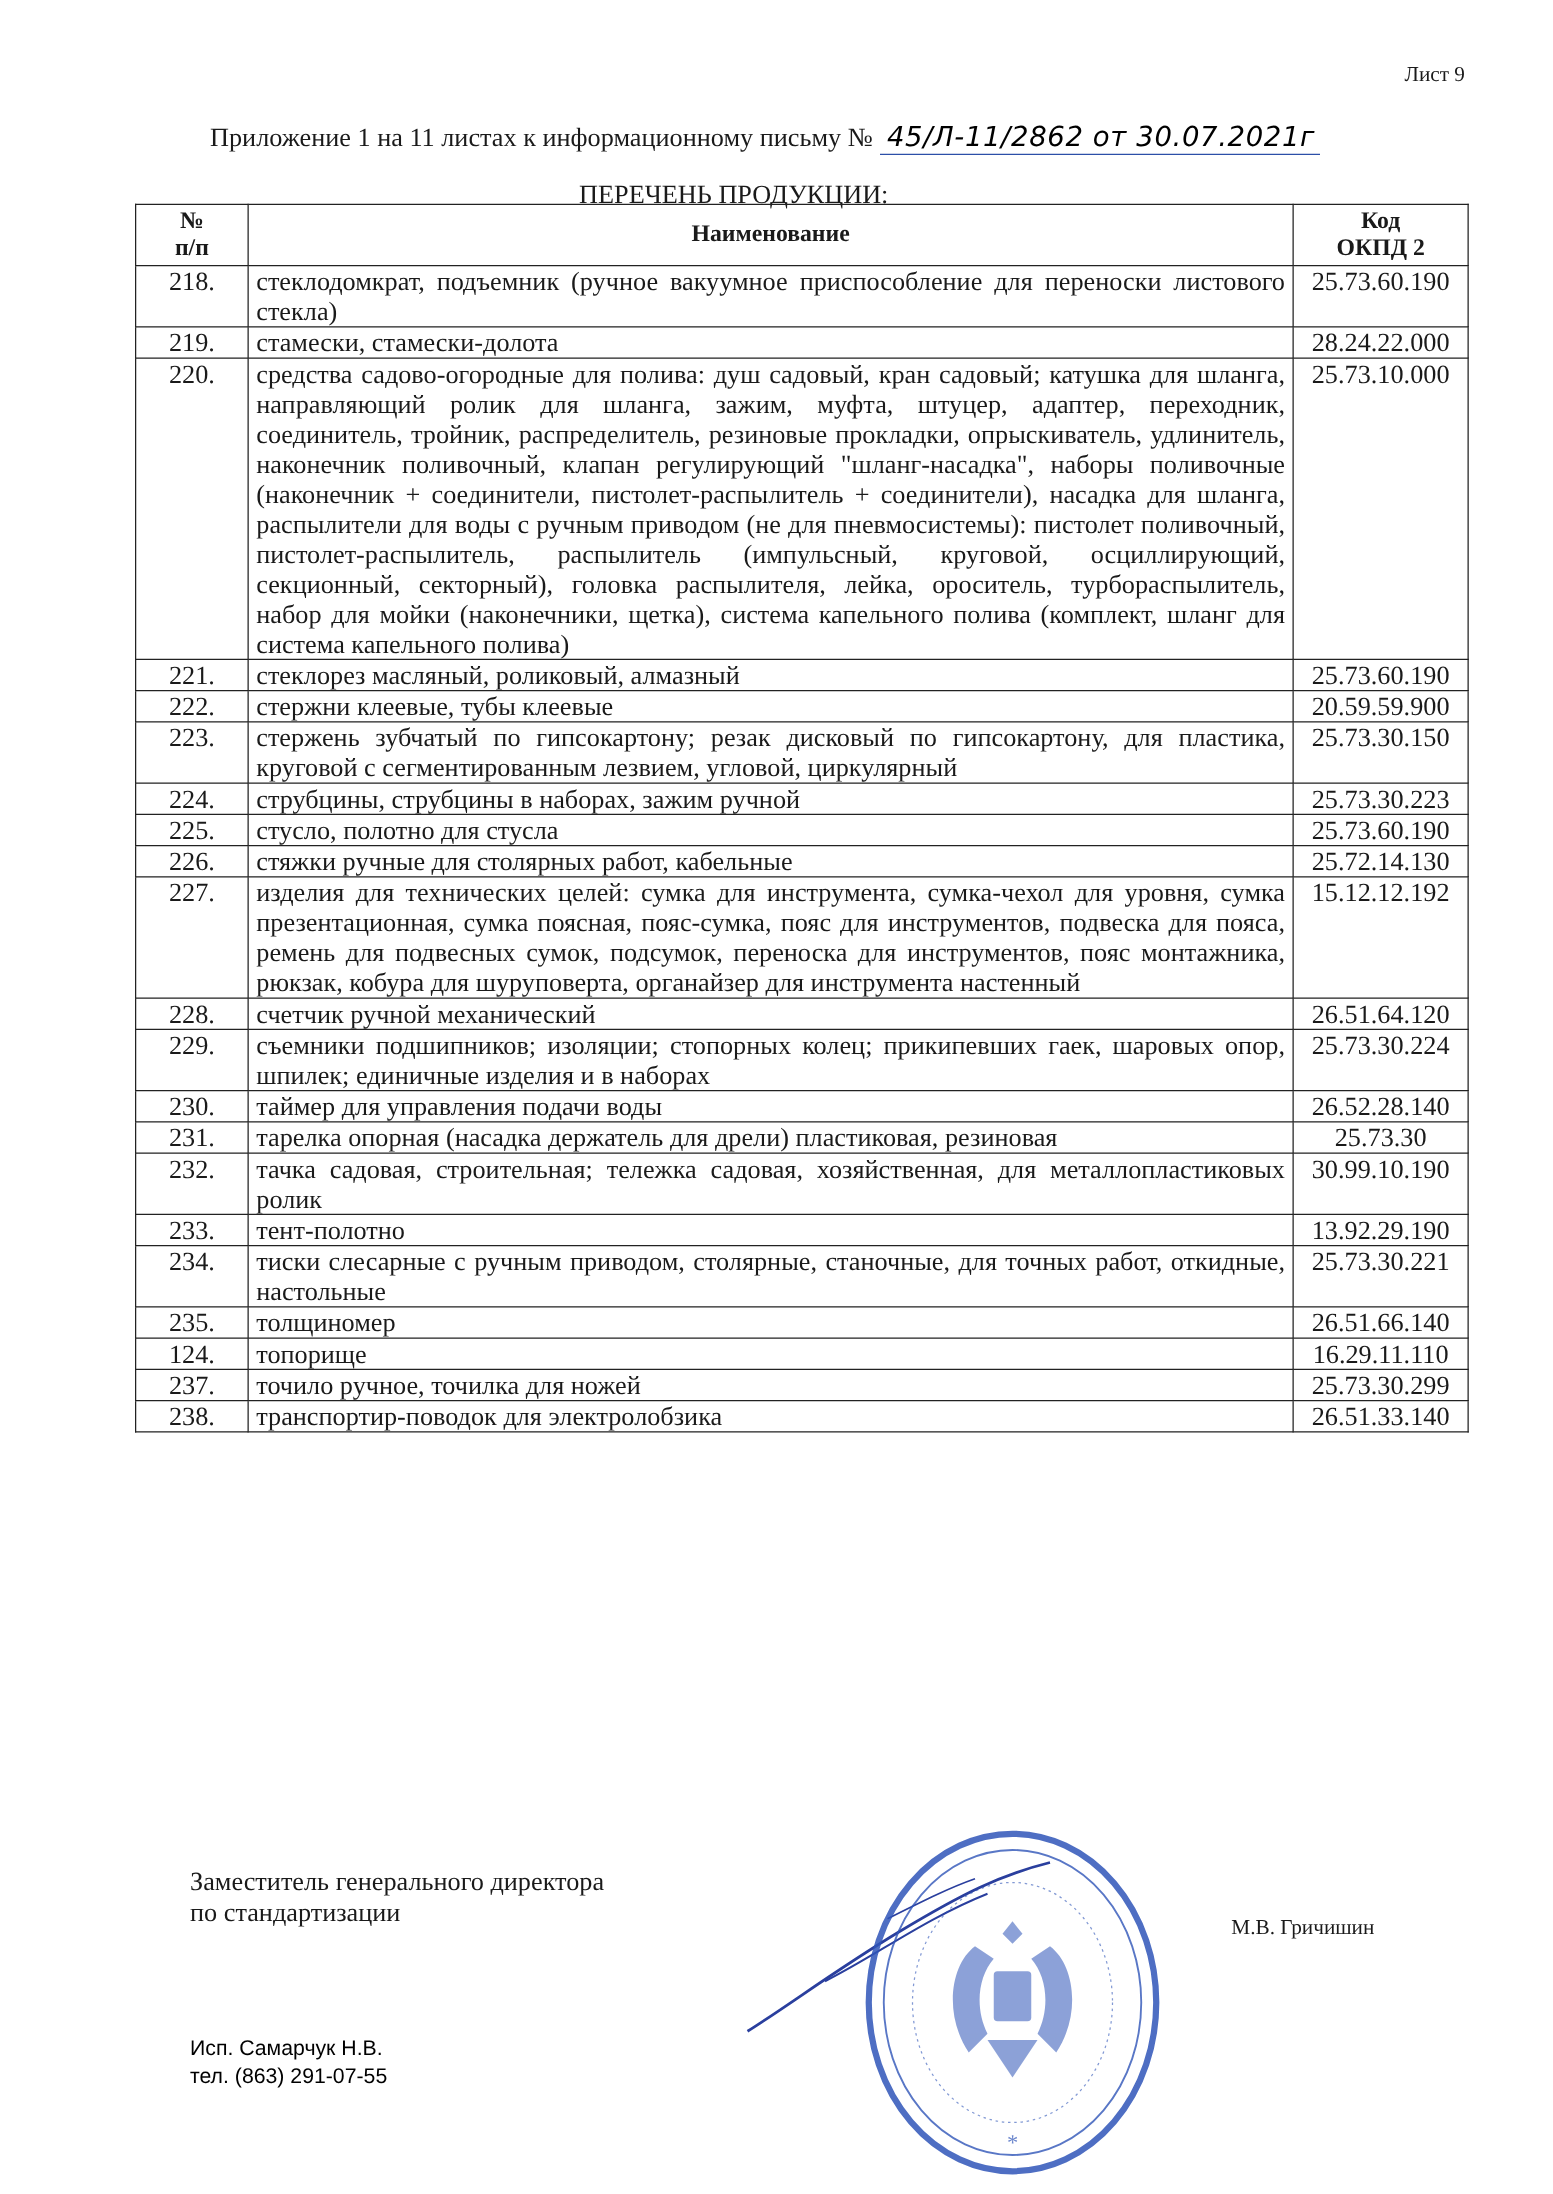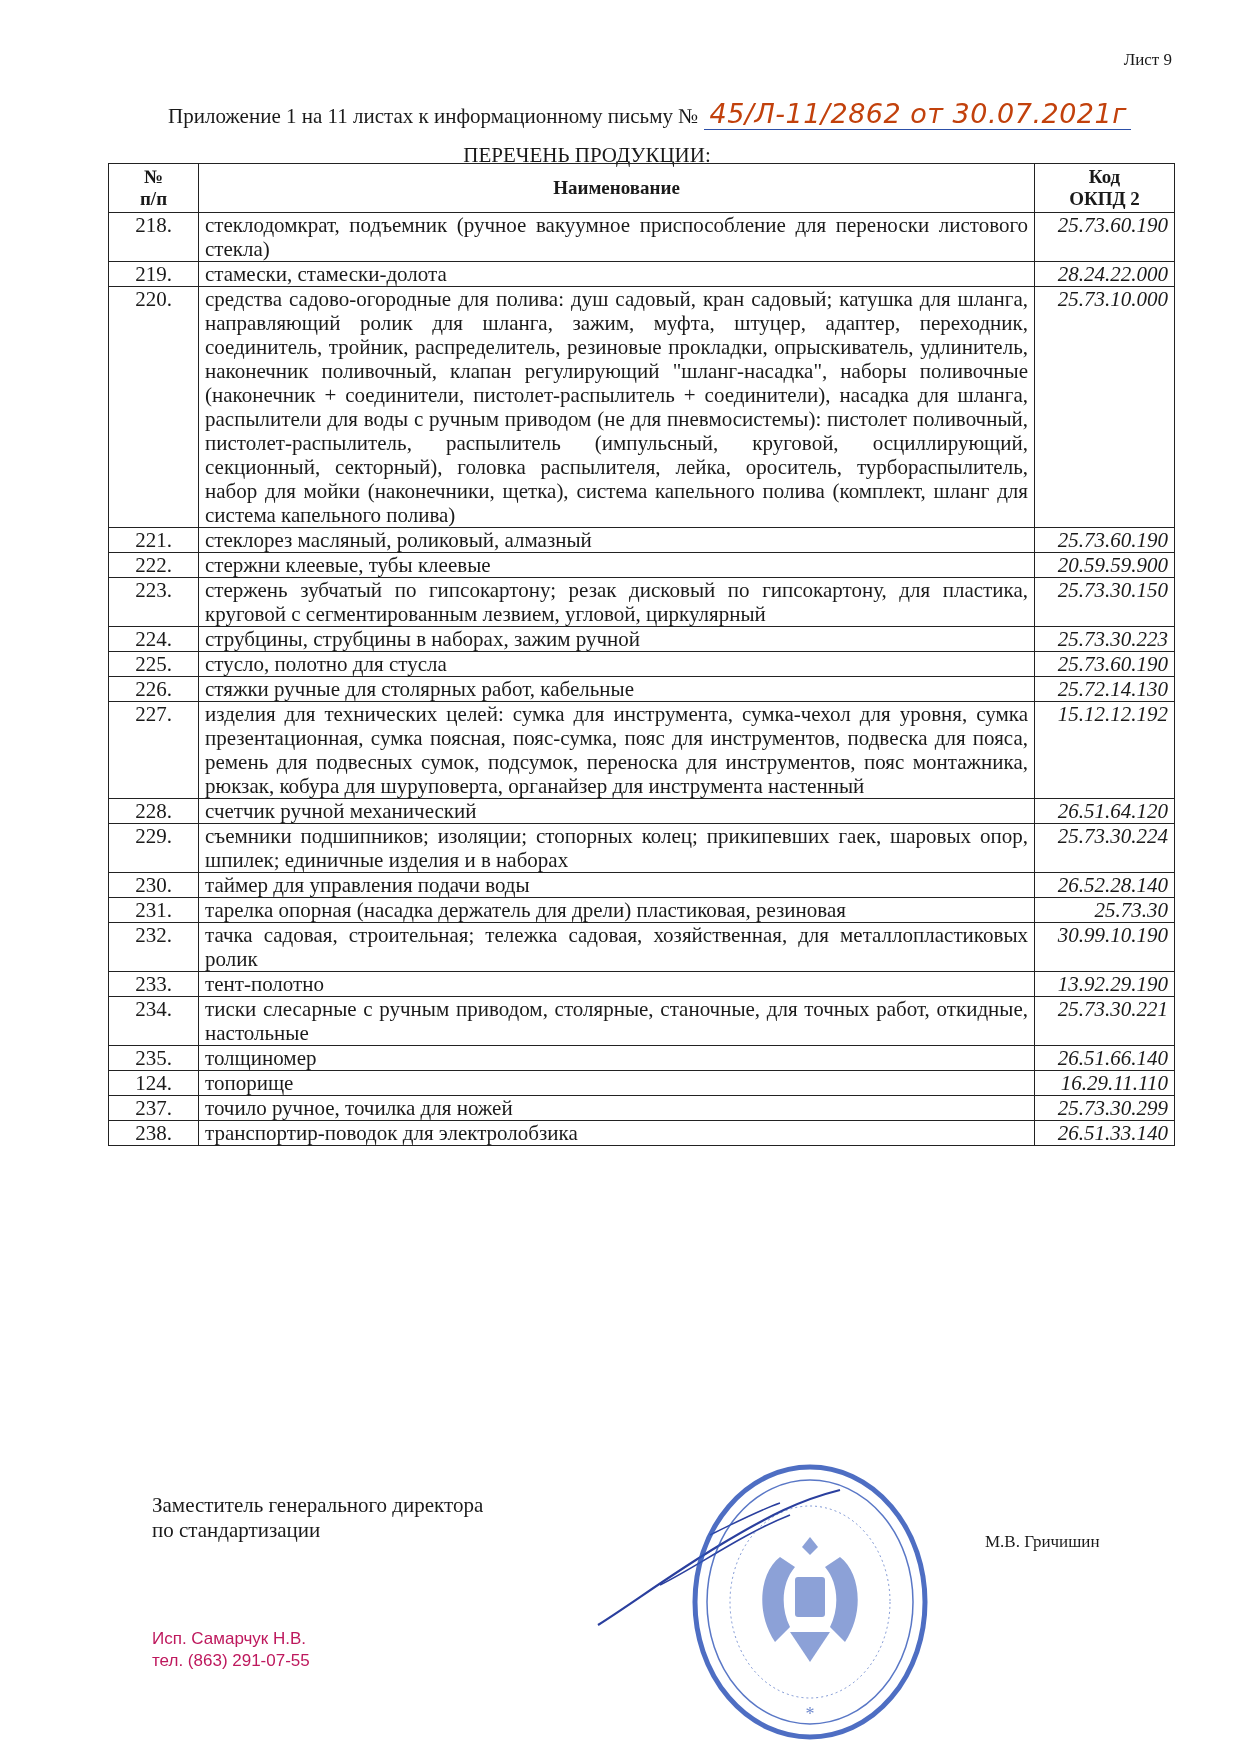--- a/index.html
+++ b/index.html
@@ -12,22 +12,22 @@
     position: absolute; top: 50px; right: 70px;
     font-size: 17px;
   }
   .appendix-line {
     position: absolute; top: 98px; left: 168px;
     font-size: 21px; white-space: nowrap;
   }
   .handwritten {
     font-family: "DejaVu Sans", sans-serif;
     font-style: italic;
-    color: #c2410c;
-    font-size: 27px;
+    color: #000000;
+    font-size: 22px;
     letter-spacing: 0.5px;
     border-bottom: 1.5px solid #2c4fa8;
     padding: 0 4px 0 6px;
   }
   .list-title {
     position: absolute; top: 143px; left: 0; width: 1144px; text-align: center;
     font-size: 21px; padding-left: 30px; box-sizing: border-box;
   }
   table.products {
     position: absolute; top: 163px; left: 108px;
@@ -43,35 +43,35 @@
   }
   table.products th {
     font-weight: bold; font-size: 19px; line-height: 22px;
     vertical-align: middle; text-align: center;
     padding: 2px 4px;
   }
   .col-num { width: 90px; }
   .col-code { width: 140px; }
   td.num { text-align: center; vertical-align: middle; padding: 0; }
   td.name { text-align: justify; text-align-last: left; }
-  td.code { text-align: right; font-style: italic; }
+  td.code { text-align: center; }
   td.code.bottom { vertical-align: bottom; margin-top: 37px; }
   .footer-position {
     position: absolute; top: 1493px; left: 152px;
     font-size: 21px; line-height: 25px;
   }
   .signer {
     position: absolute; top: 1532px; left: 985px;
     font-size: 17px;
   }
   .executor {
     position: absolute; top: 1628px; left: 152px;
     font-size: 17px; line-height: 22px;
     font-family: "Liberation Sans", sans-serif;
-    color: #be185d;
+    color: #000000;
   }
   .stamp {
     position: absolute; top: 1462px; left: 690px;
     width: 240px; height: 280px;
   }
   .signature {
     position: absolute; top: 1475px; left: 590px;
     width: 260px; height: 160px;
   }
 </style>

